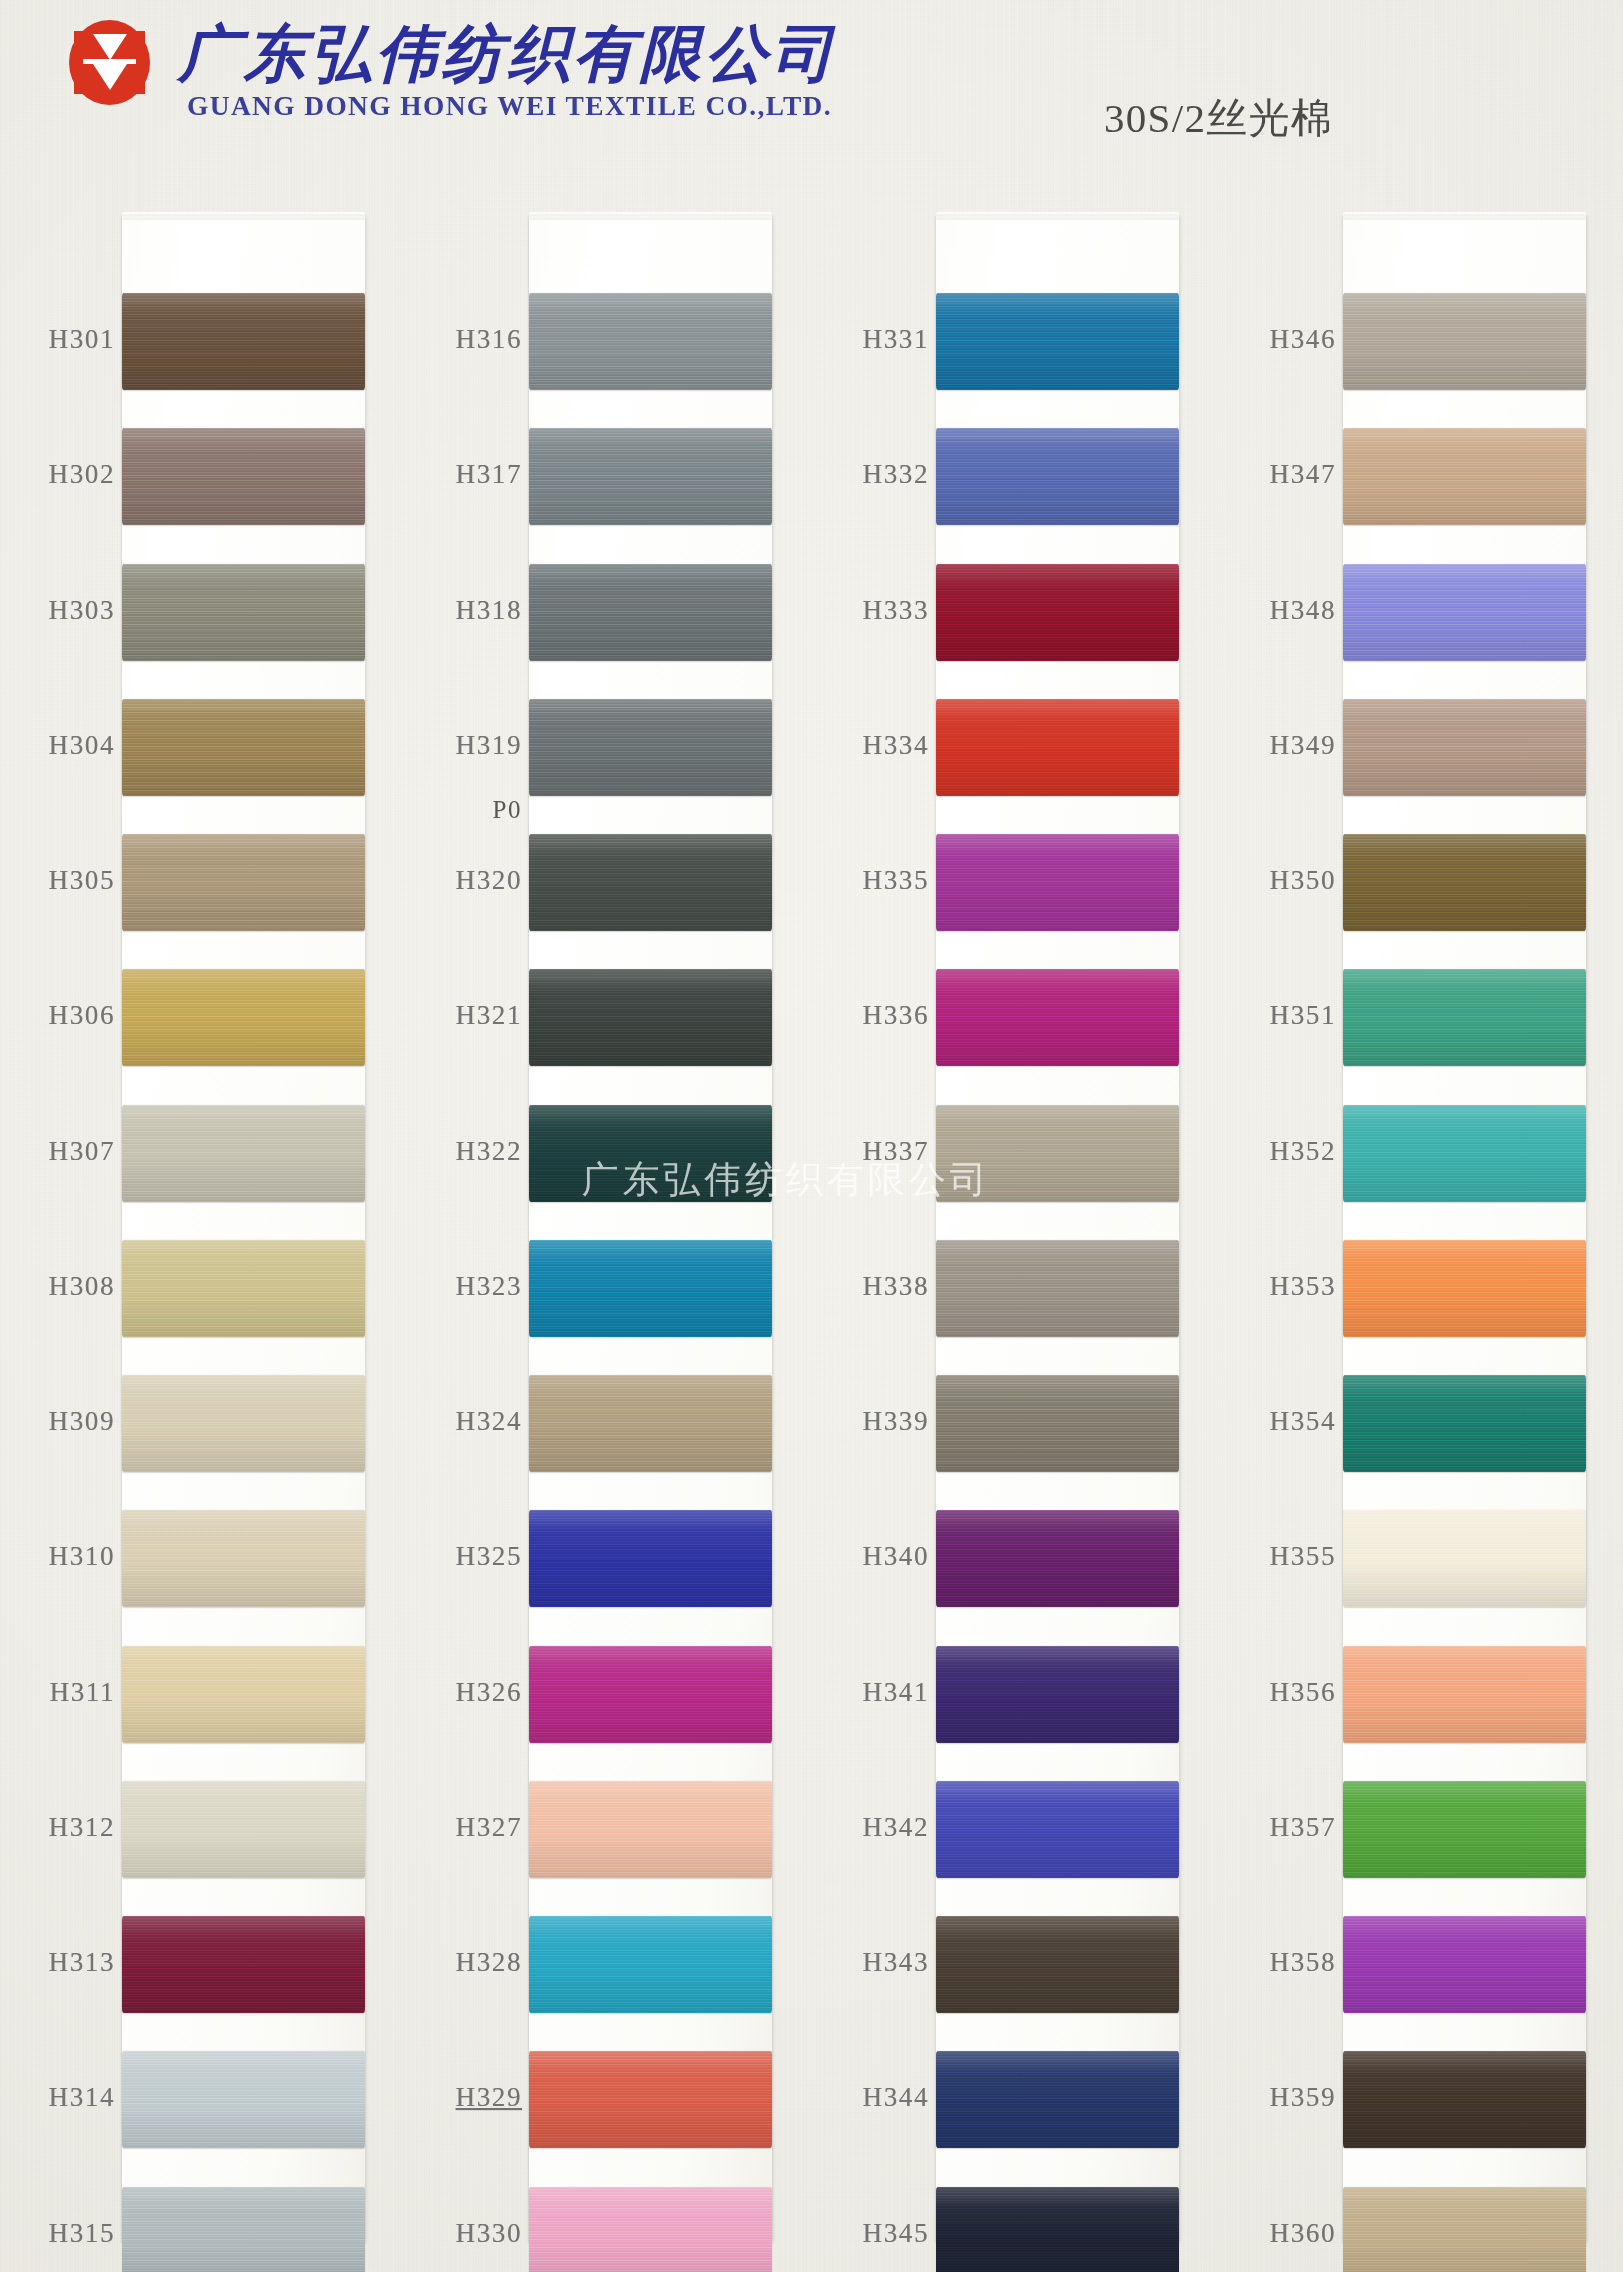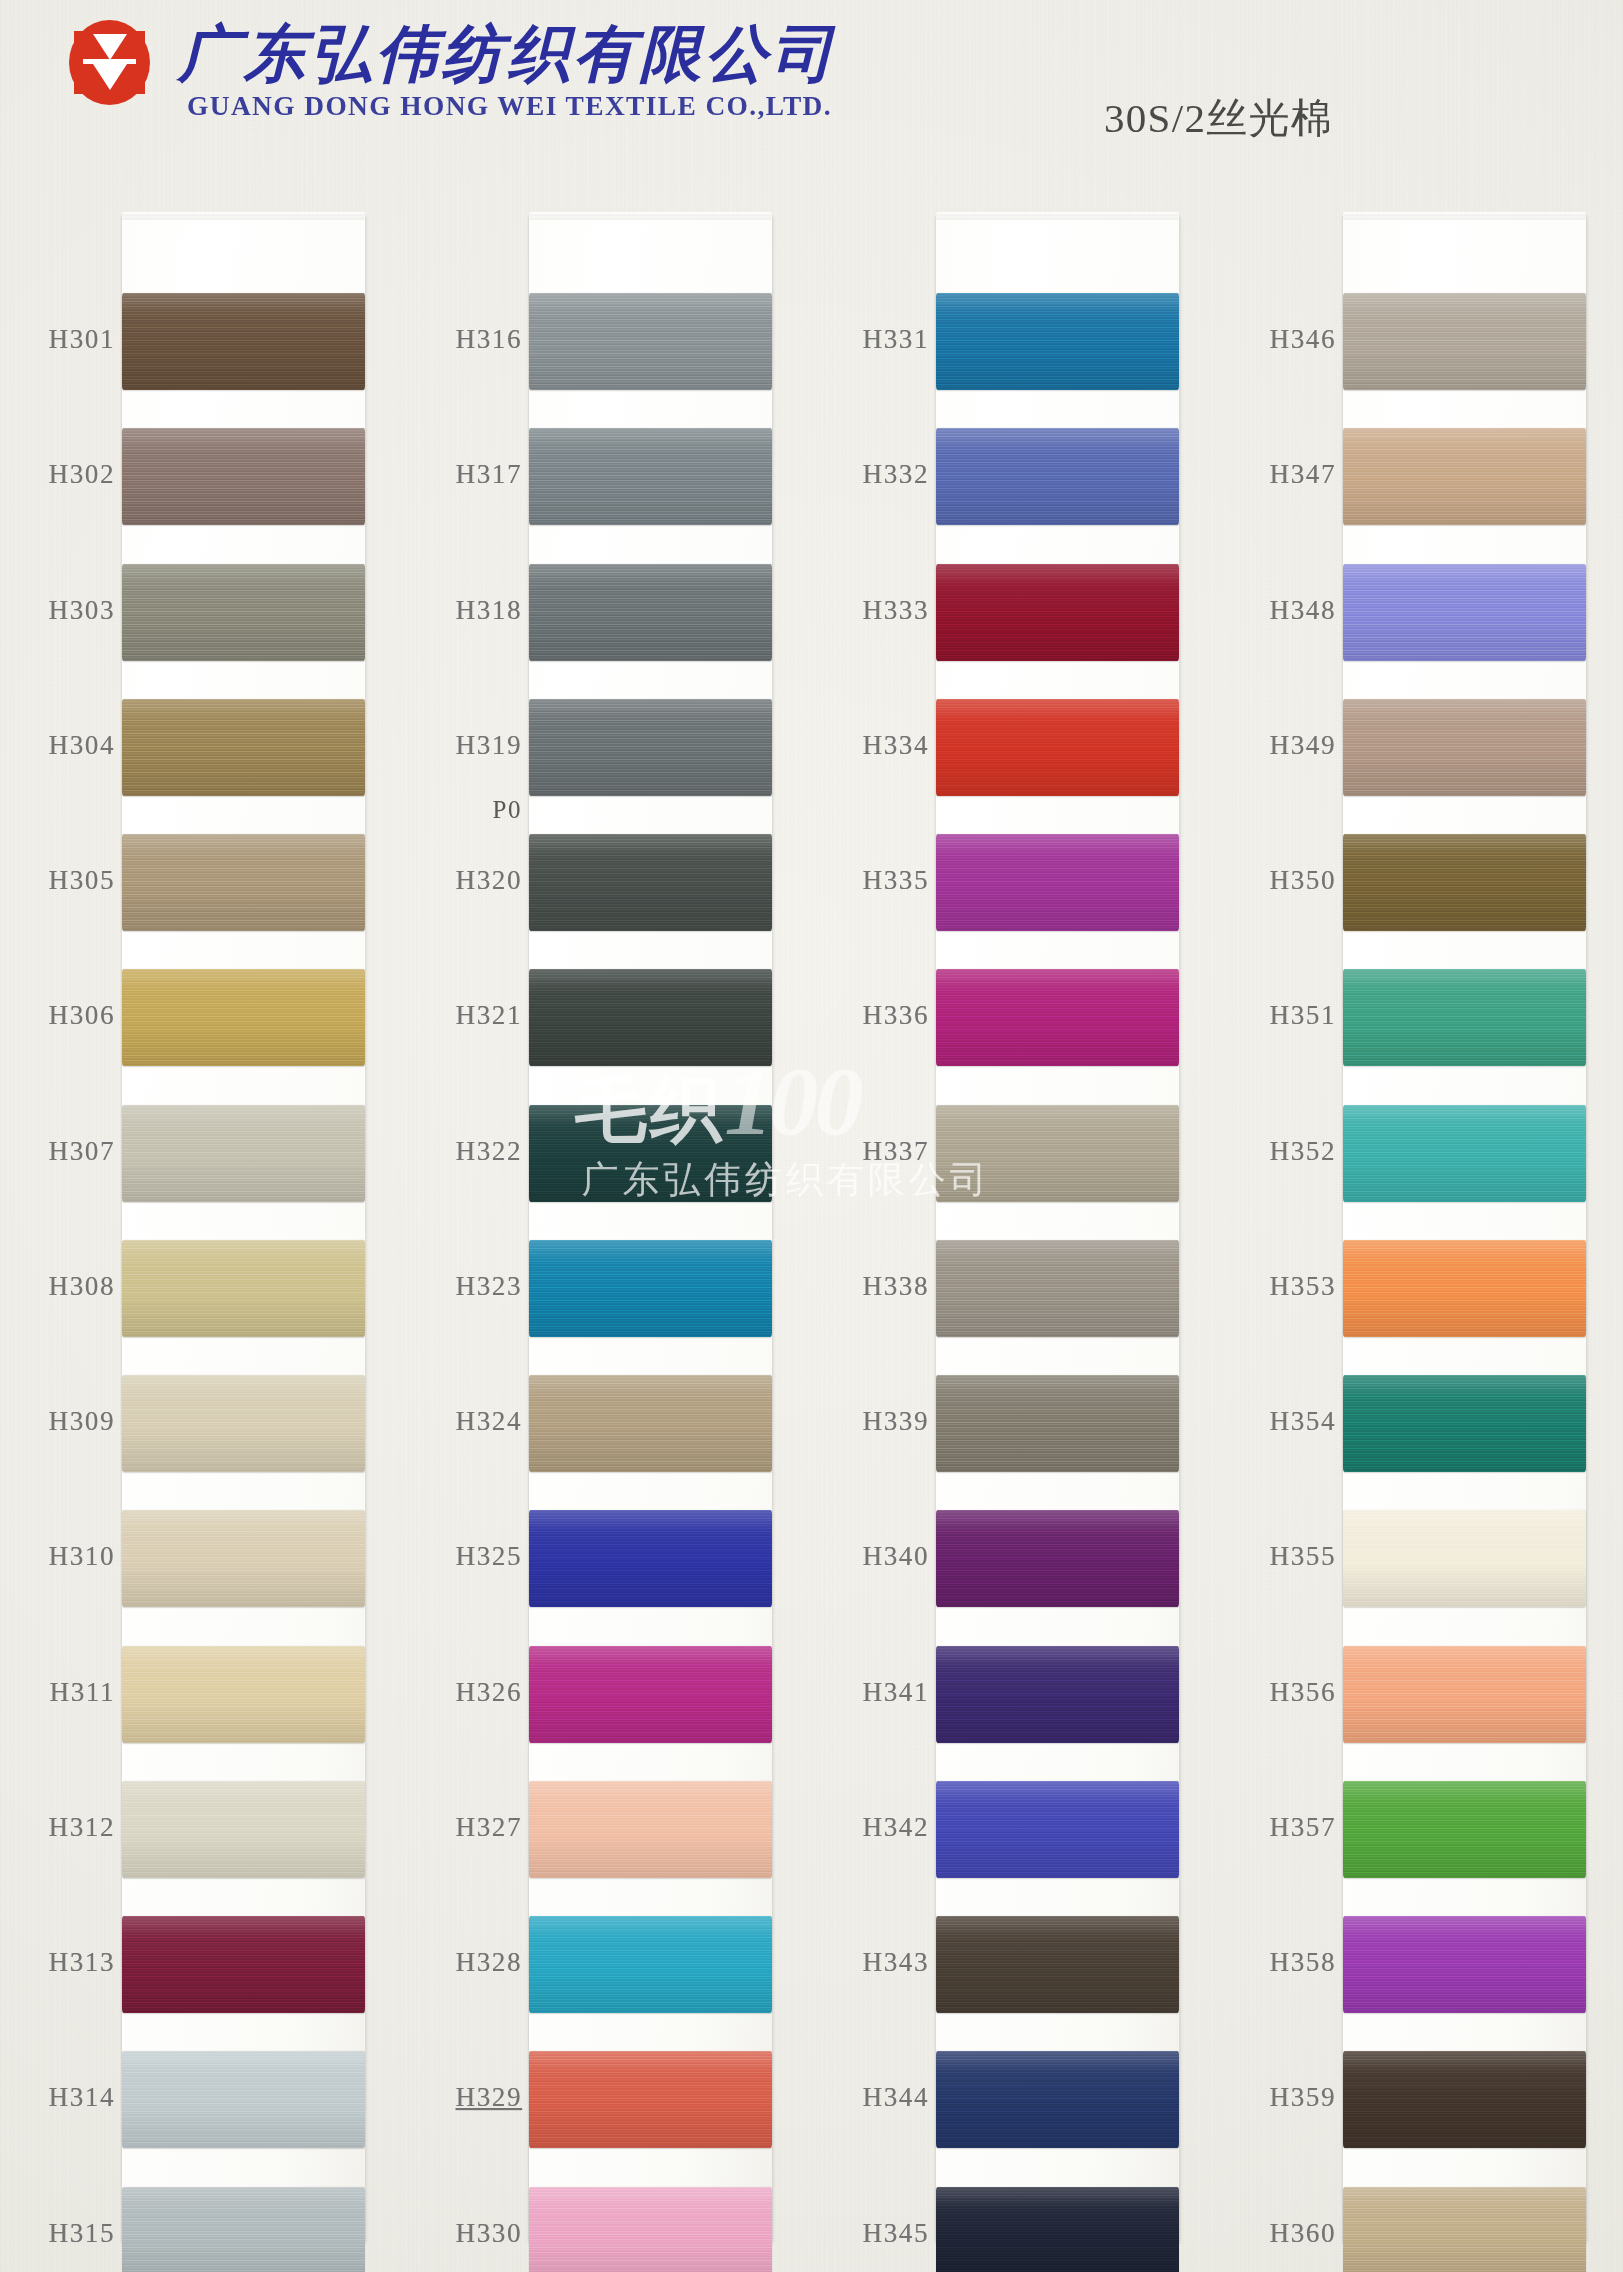--- a/index.html
+++ b/index.html
@@ -449,16 +449,15 @@
         <div class="swatch" title="H359" style="top: 0px; height: 97px; background-color: rgb(67, 54, 44);"></div>
       </div>
       <div class="row" style="top: 1971px;">
         <div class="label" style="top: 31px;">H360</div>
         <div class="swatch" title="H360" style="top: 0px; height: 97px; background-color: rgb(195, 176, 140);"></div>
       </div>
     </div>
 </div>
 
 <div class="wm">
-  <div class="wm-main"><span>毛织</span><span class="wm-100">100</span></div>
   <div class="wm-sub">广东弘伟纺织有限公司</div>
 </div>
 
 
 </body></html>

